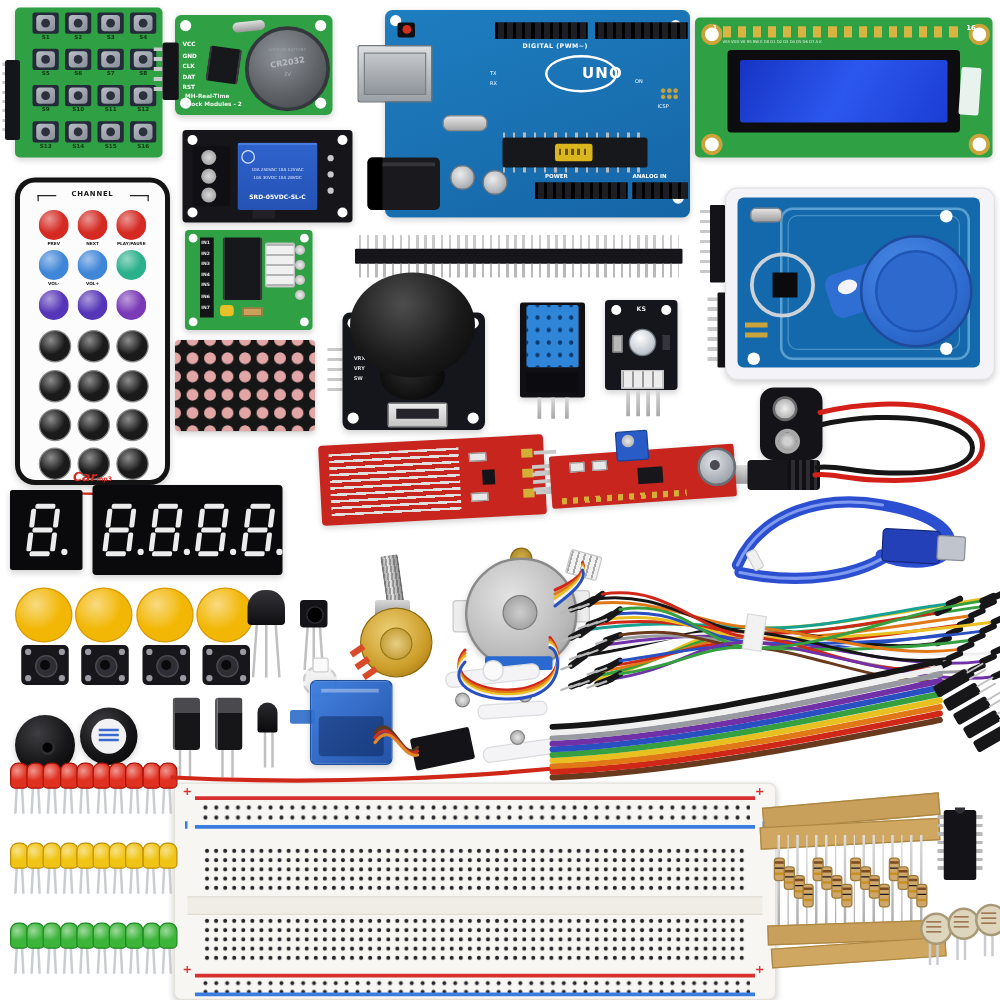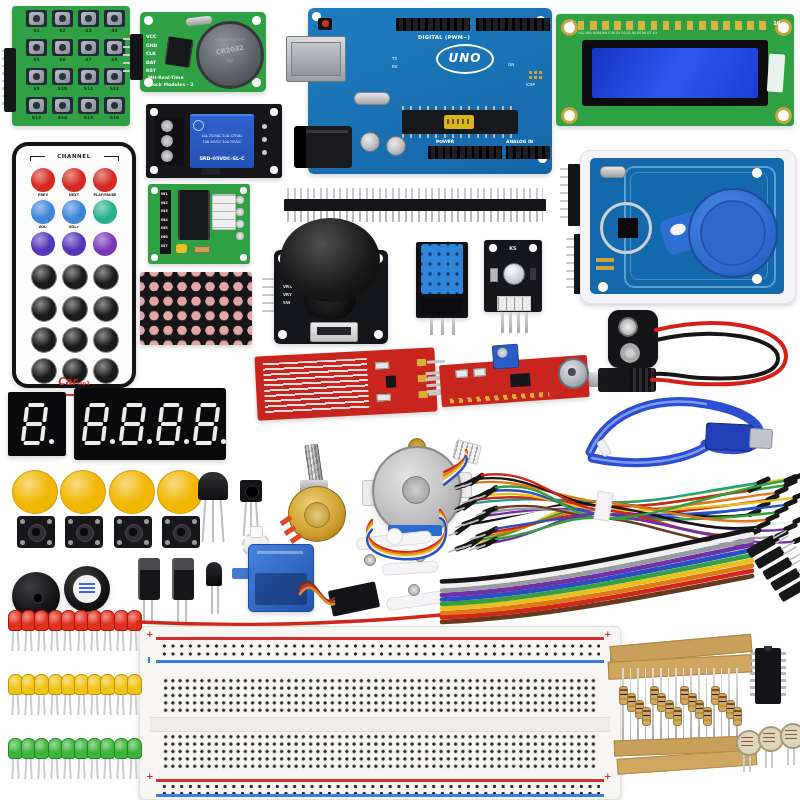--- a/index.html
+++ b/index.html
@@ -121,21 +121,21 @@
       <div class="a" style="left:4px;top:5px;width:48px;height:32px;background:linear-gradient(180deg,#c4c8cc,#8f949a);border:1px solid #7a8086;"></div>
     </div>
     <div class="a" style="left:-14px;top:118px;width:58px;height:42px;background:#1a1a1e;border-radius:4px;">
       <div class="a" style="left:0;top:0;width:12px;height:42px;background:#000;border-radius:4px 0 0 4px;"></div>
       <div class="a" style="left:12px;top:4px;width:42px;height:3px;background:#34343a;"></div>
     </div>
     <div class="a" style="left:88px;top:10px;width:74px;height:13px;background:#111318;background-image:repeating-linear-gradient(90deg,#000 0 2.5px,#1c1e24 2.5px 7.3px);"></div>
     <div class="a" style="left:168px;top:10px;width:74px;height:13px;background:#111318;background-image:repeating-linear-gradient(90deg,#000 0 2.5px,#1c1e24 2.5px 7.3px);"></div>
     <div class="a" style="left:110px;top:26px;width:110px;font-size:5px;font-weight:bold;color:#fff;letter-spacing:.4px;">DIGITAL (PWM~)</div>
     <div class="a" style="left:128px;top:36px;width:54px;height:26px;border:2px solid #fff;border-radius:50%;">
-      <div style="width:54px;text-align:center;font-size:12px;line-height:25px;font-weight:bold;font-style:italic;color:#fff;letter-spacing:1px;">UNO</div>
+      <div style="width:54px;text-align:center;font-size:12px;line-height:25px;font-weight:bold;color:#fff;letter-spacing:1px;margin-left:17px;">UNO</div>
     </div>
     <div class="a" style="left:84px;top:48px;font-size:4px;color:#fff;">TX</div>
     <div class="a" style="left:84px;top:56px;font-size:4px;color:#fff;">RX</div>
     <div class="a" style="left:200px;top:54px;font-size:4px;color:#fff;">ON</div>
     <div class="a" style="left:46px;top:84px;width:34px;height:11px;background:linear-gradient(180deg,#e6e6e6,#a8a8a8);border:1px solid #8a8a8a;border-radius:6px;"></div>
     <div class="a" style="left:94px;top:102px;width:116px;height:24px;background:#17181c;border-radius:2px;"></div>
     <div class="a" style="left:94px;top:98px;width:116px;height:4px;background:repeating-linear-gradient(90deg,#b9b9b9 0 2px,rgba(0,0,0,0) 2px 8.3px);"></div>
     <div class="a" style="left:94px;top:126px;width:116px;height:4px;background:repeating-linear-gradient(90deg,#b9b9b9 0 2px,rgba(0,0,0,0) 2px 8.3px);"></div>
     <div class="a" style="left:136px;top:107px;width:30px;height:14px;background:#d9b61e;border-radius:2px;">
         <div style="margin:4px 3px;height:5px;background:repeating-linear-gradient(90deg,#6a5208 0 2px,rgba(0,0,0,0) 2px 5px);"></div>

